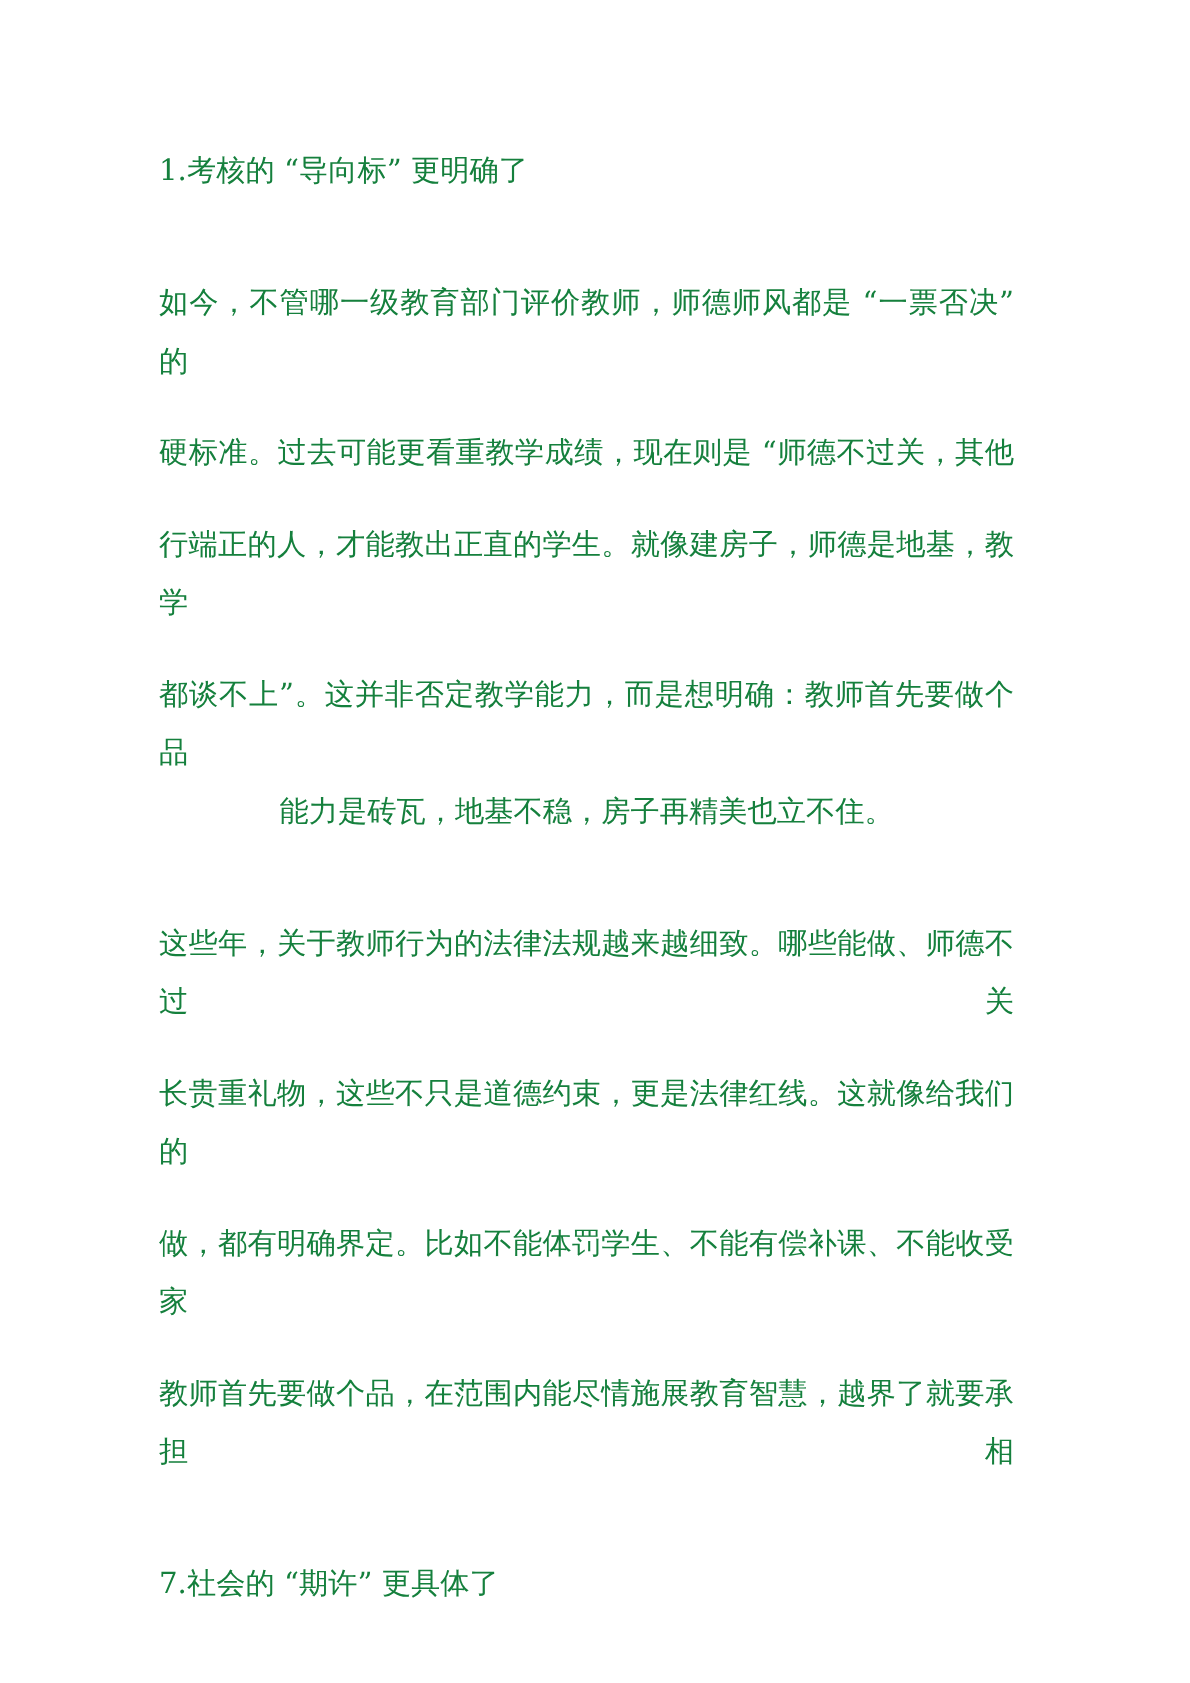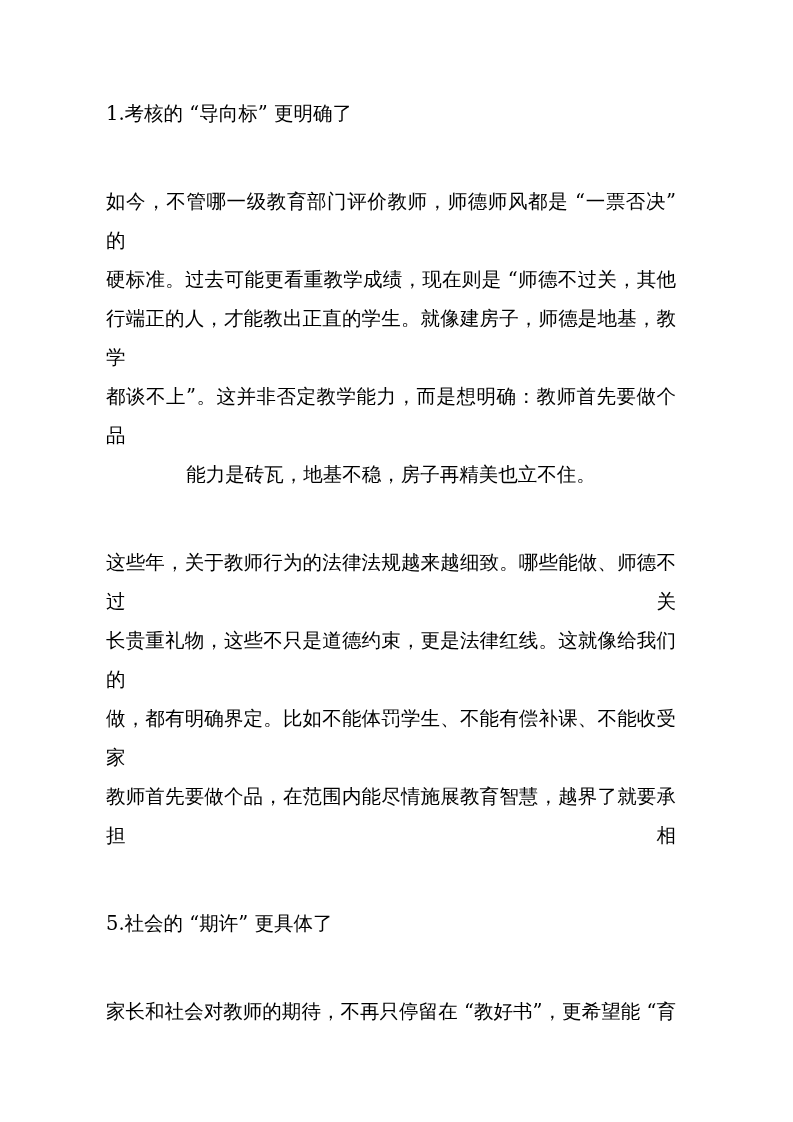--- a/index.html
+++ b/index.html
@@ -7,21 +7,21 @@
     padding: 0;
     background: #ffffff;
   }
   .page {
     position: relative;
     width: 702px;
     height: 1122px;
     background: #ffffff;
     overflow: hidden;
     font-family: "DejaVu Serif", "Liberation Serif", serif;
-    color: #000000;
+    color: #15803d;
   }
   .content {
     position: absolute;
     left: 106px;
     top: 94px;
     width: 570px;
   }
   .heading {
     font-size: 19.5px;
     line-height: 39px;
@@ -33,20 +33,21 @@
     margin: 0 0 49px 0;
   }
   .line {
     font-size: 19.5px;
     line-height: 39px;
     text-align: center;
   }
   .line.just {
     text-align: justify;
     text-align-last: justify;
+    margin-top: 22px;
   }
 </style>
 </head>
 <body>
 
 <div class="page">
   <div class="content">
 
     <div class="section">
       <h2 class="heading">1.考核的 “导向标” 更明确了</h2>
@@ -62,21 +63,21 @@
     <div class="section">
       <div class="para">
         <div class="line just">这些年，关于教师行为的法律法规越来越细致。哪些能做、师德不过关</div>
         <div class="line just">长贵重礼物，这些不只是道德约束，更是法律红线。这就像给我们的</div>
         <div class="line just">做，都有明确界定。比如不能体罚学生、不能有偿补课、不能收受家</div>
         <div class="line just">教师首先要做个品，在范围内能尽情施展教育智慧，越界了就要承担相</div>
       </div>
     </div>
 
     <div class="section">
-      <h2 class="heading">5.社会的 “期许” 更具体了</h2>
+      <h2 class="heading">7.社会的 “期许” 更具体了</h2>
       <div class="para">
         <div class="line just">家长和社会对教师的期待，不再只停留在 “教好书”，更希望能 “育</div>
 
       </div>
     </div>
 
   </div>
 </div>
 
 </body></html>

